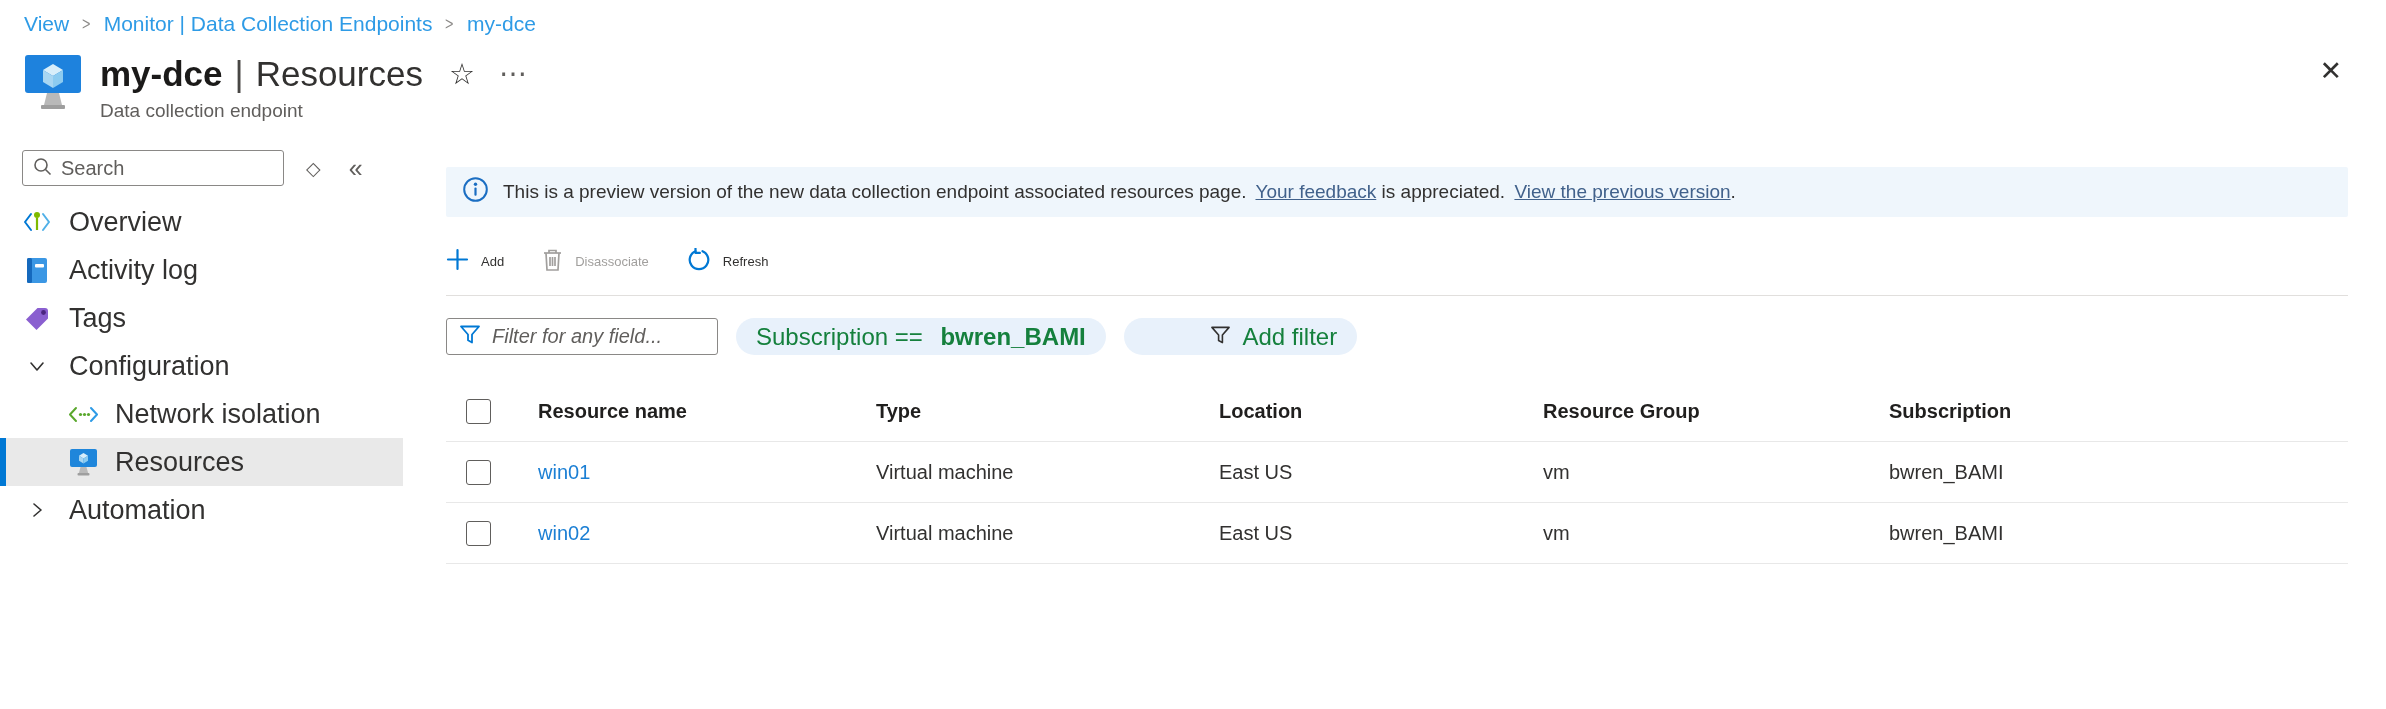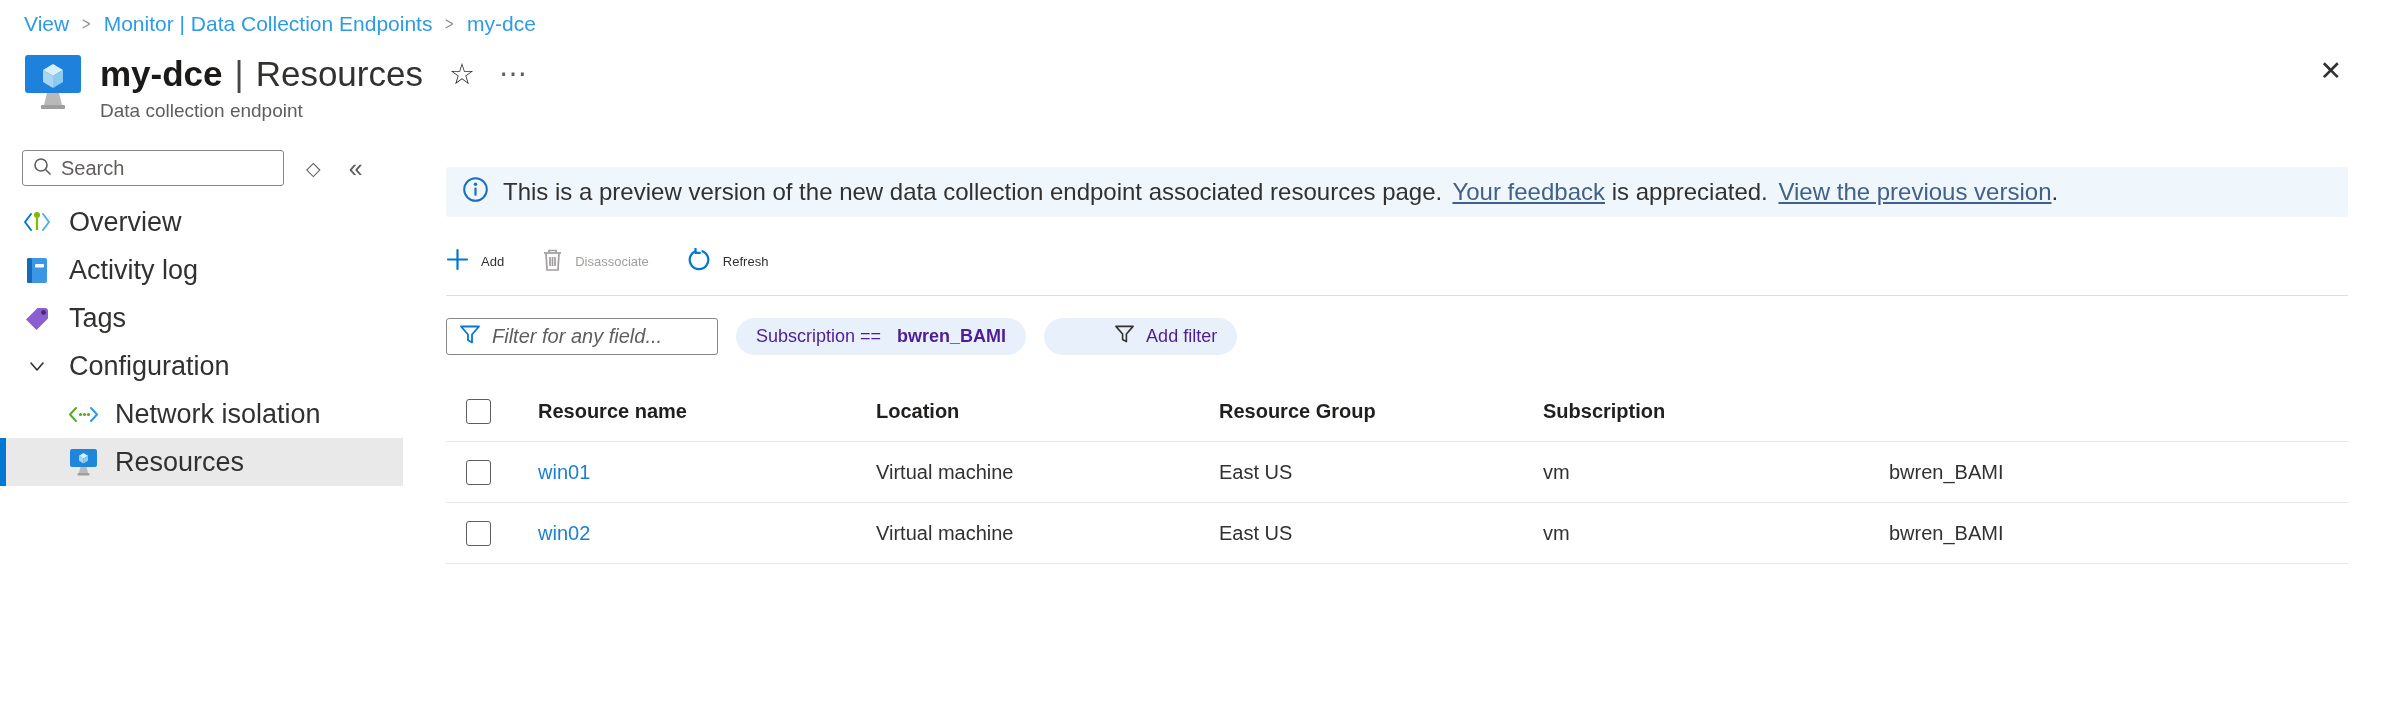--- a/index.html
+++ b/index.html
@@ -40,34 +40,34 @@
   .nav { margin-top:12px; }
   .nav-item { position:relative; height:48px; display:flex; align-items:center; padding-left:22px; gap:17px; font-size:27px; color:#323130; cursor:pointer; }
   .nav-item .glyph { width:30px; display:flex; justify-content:center; align-items:center; flex:0 0 auto; }
   .nav-item.child { padding-left:68px; }
   .nav-item.selected { background:#e9e9e9; }
   .nav-item.selected::before { content:""; position:absolute; left:0; top:0; bottom:0; width:6px; background:#0078d4; }
 
   
   .content { position:absolute; left:446px; top:136px; right:38px; }
 
-  .banner { height:50px; background:#eff6fc; border-radius:2px; display:flex; align-items:center; gap:14px; padding:0 16px; margin-top:31px; font-size:24px; color:#323130; }
+  .banner { height:50px; background:#eff6fc; border-radius:2px; display:flex; align-items:center; gap:14px; padding:0 16px; margin-top:31px; font-size:19px; color:#323130; }
   .banner a { color:#41618b; text-decoration:underline; cursor:pointer; }
   .banner .seg { margin-right:4px; }
 
   .toolbar { display:flex; align-items:center; height:40px; margin-top:24px; font-size:13px; border-bottom:0; }
   .tool-btn { display:flex; align-items:center; gap:12px; color:#323130; cursor:pointer; margin-right:38px; }
   .tool-btn.disabled { color:#a19f9d; cursor:default; }
   .toolbar-rule { border-bottom:1px solid #e1dfdd; margin-top:14px; }
 
   .filter-row { display:flex; align-items:center; gap:18px; margin-top:22px; }
   .filter-input { width:272px; height:37px; border:1px solid #8a8886; border-radius:3px; display:flex; align-items:center; gap:11px; padding:0 12px; background:#fff; }
   .filter-input input { border:none; outline:none; width:100%; font-size:20px; font-family:"Liberation Sans", sans-serif; color:#323130; background:transparent;font-style:italic; }
   .filter-input input::placeholder { color:#605e5c; }
-  .pill { height:37px; border-radius:19px; background:#e8f1fb; display:flex; align-items:center; padding:0 20px; font-size:18px; color:#4c1d95; cursor:pointer; gap:11px; white-space:pre; }
+  .pill { height:37px; border-radius:19px; background:#e8f1fb; display:flex; align-items:center; padding:0 20px; font-size:24px; color:#15803d; cursor:pointer; gap:11px; white-space:pre; }
   .pill .val { font-weight:700; }
 
   .table { margin-top:26px; }
   .trow { display:grid; grid-template-columns:72px 338px 343px 324px 346px 1fr; align-items:center; height:61px; border-bottom:1px solid #e8e8e8; padding-left:20px; font-size:20px; }
   .trow.head { font-weight:700; color:#201f1e; }
   .checkbox { width:25px; height:25px; border:1.5px solid #605e5c; border-radius:3px; background:#fff; cursor:pointer; }
   .cell-link { color:#1b7fd4; cursor:pointer; }
 </style>
 </head>
 <body>
@@ -187,20 +187,28 @@
             <polygon points="14.5,6 19,8.8 14.5,11.6 10,8.8" fill="#d8eefa"></polygon>
             <polygon points="10,8.8 14.5,11.6 14.5,16.6 10,13.8" fill="#a8d6f2"></polygon>
             <polygon points="19,8.8 14.5,11.6 14.5,16.6 19,13.8" fill="#8ccbf0"></polygon>
             <path d="M11.5 20 h6 l1.6 6 h-9.2 z" fill="#b9b9b9"></path>
             <rect x="8.5" y="26" width="12" height="2.4" rx="1" fill="#9e9e9e"></rect>
           </svg>
         </span>
         <span>Resources</span>
       </div>
 
+      <div class="nav-item">
+        <span class="glyph">
+          <svg width="15" height="16" viewBox="0 0 15 16">
+              <path d="M4 2 l7 6 -7 6" fill="none" stroke="#323130" stroke-width="1.6" stroke-linecap="round" stroke-linejoin="round"></path>
+            </svg>
+        </span>
+        <span>Automation</span>
+      </div>
 
 
     </nav>
   </aside>
 
   <main class="content">
 
     <div class="banner">
       <span>
         <svg width="27" height="27" viewBox="0 0 27 27">
@@ -272,20 +280,21 @@
         <span>Add filter</span>
       </div>
     </div>
 
     <div class="table">
       <div class="trow head">
         <div>
             <div class="checkbox"></div>
           </div>
         <div>Resource name</div>
+        <div>Type</div>
         <div>Location</div>
         <div>Resource Group</div>
         <div>Subscription</div>
       </div>
 
       <div class="trow">
         <div>
             <div class="checkbox"></div>
           </div>
         <div class="cell-link">win01</div>

